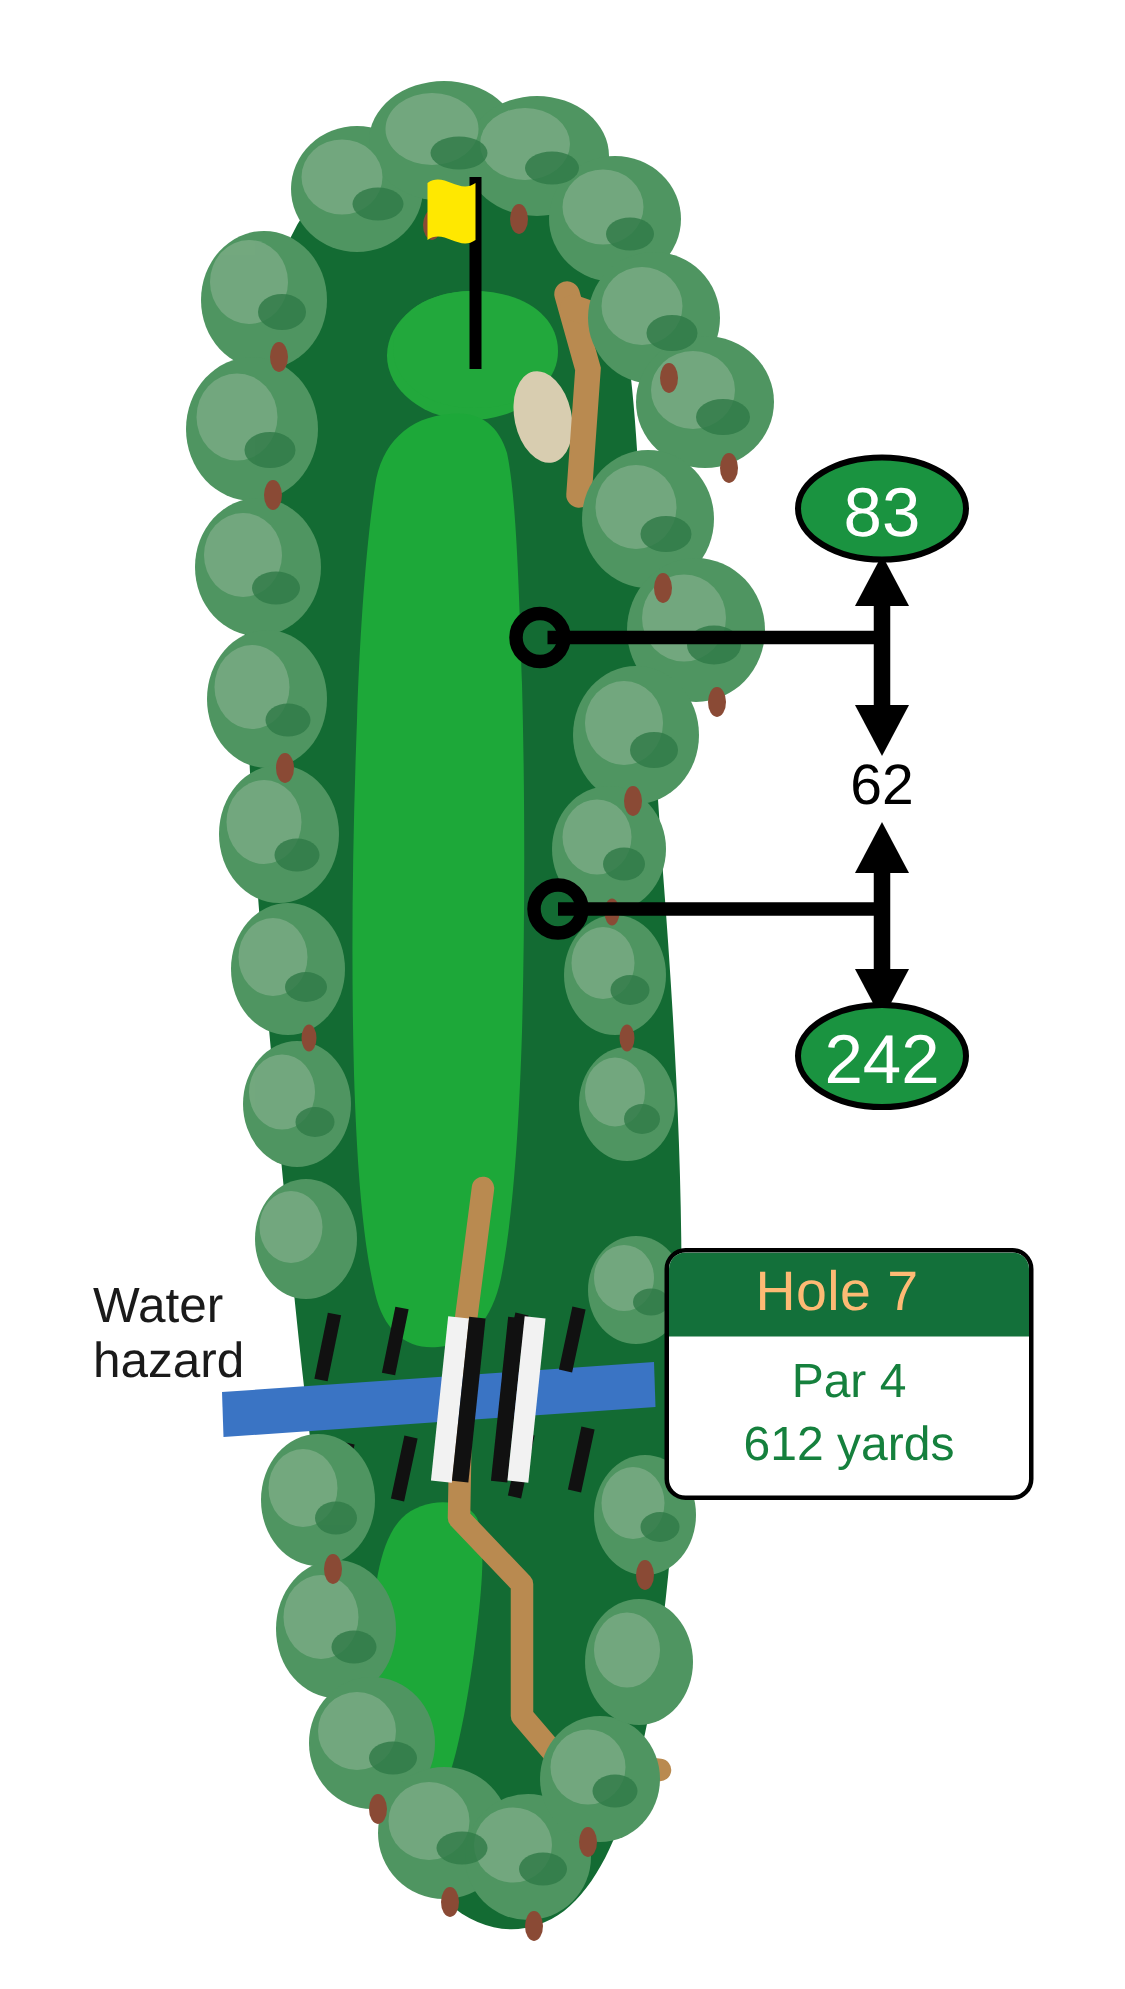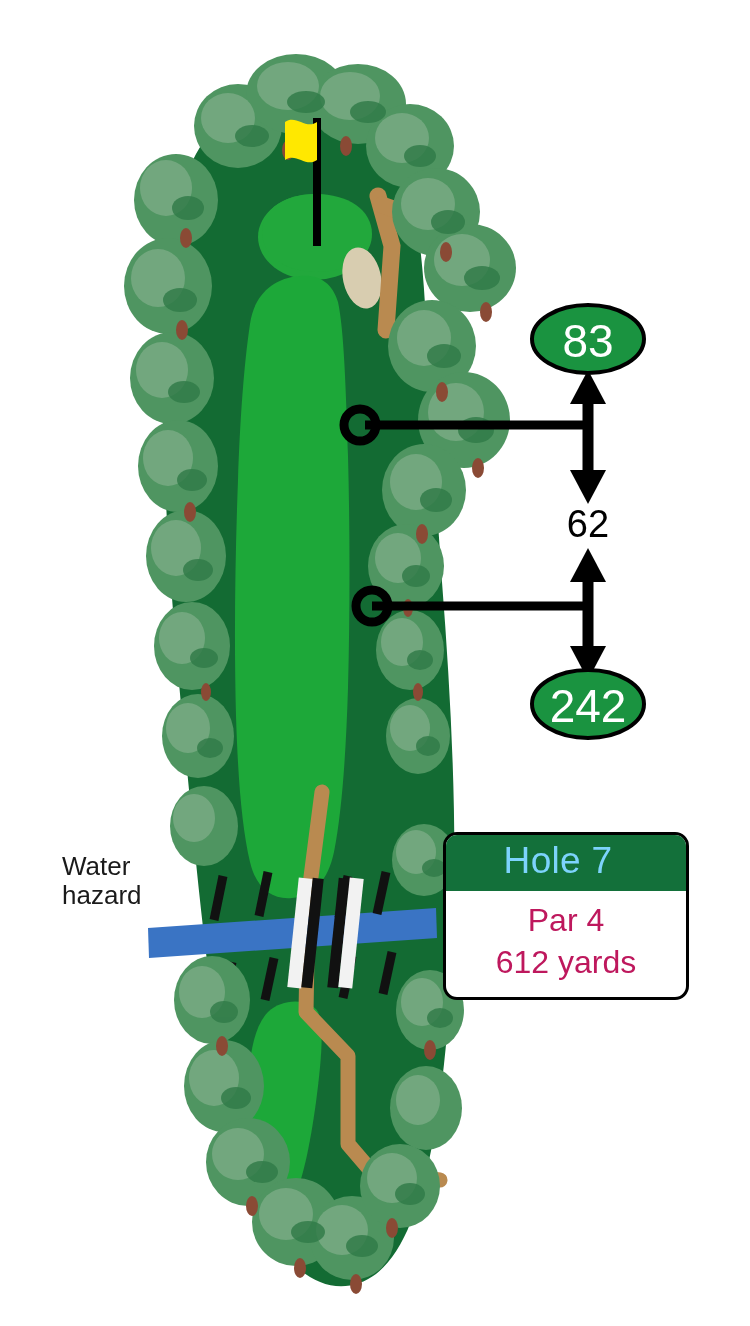--- a/index.html
+++ b/index.html
@@ -38,51 +38,51 @@
   .mid-num {
     font-family: "Liberation Sans", sans-serif;
     font-size: 38px;
     fill: #000000;
     text-anchor: middle;
     dominant-baseline: central;
   }
   .hazard-label {
     position: absolute;
     font-family: "Liberation Sans", sans-serif;
-    font-size: 26px;
+    font-size: 33px;
     color: #1a1a1a;
     line-height: 1.12;
     text-align: left;
     white-space: pre-line;
     background: #ffffff;
   }
   
   #info-card {
     position: absolute;
     left: 443px;
     top: 832px;
     width: 246px;
     border: 3px solid #000000;
     border-radius: 14px;
     background: #ffffff;
     overflow: hidden;
     box-sizing: border-box;
   }
   #info-card-header {
     background: #13703a;
-    color: #7dd3fc;
+    color: #fdba74;
     font-size: 37px;
     text-align: center;
     padding: 5px 16px 9px 0;
     letter-spacing: 0.3px;
   }
   #info-card-body {
     padding: 8px 0 14px 0;
     text-align: center;
-    color: #be185d;
+    color: #15803d;
   }
   #info-card-body .line {
     font-size: 32px;
     line-height: 1.32;
   }
 </style>
 </head>
 <body>
 
 <div id="stage">

